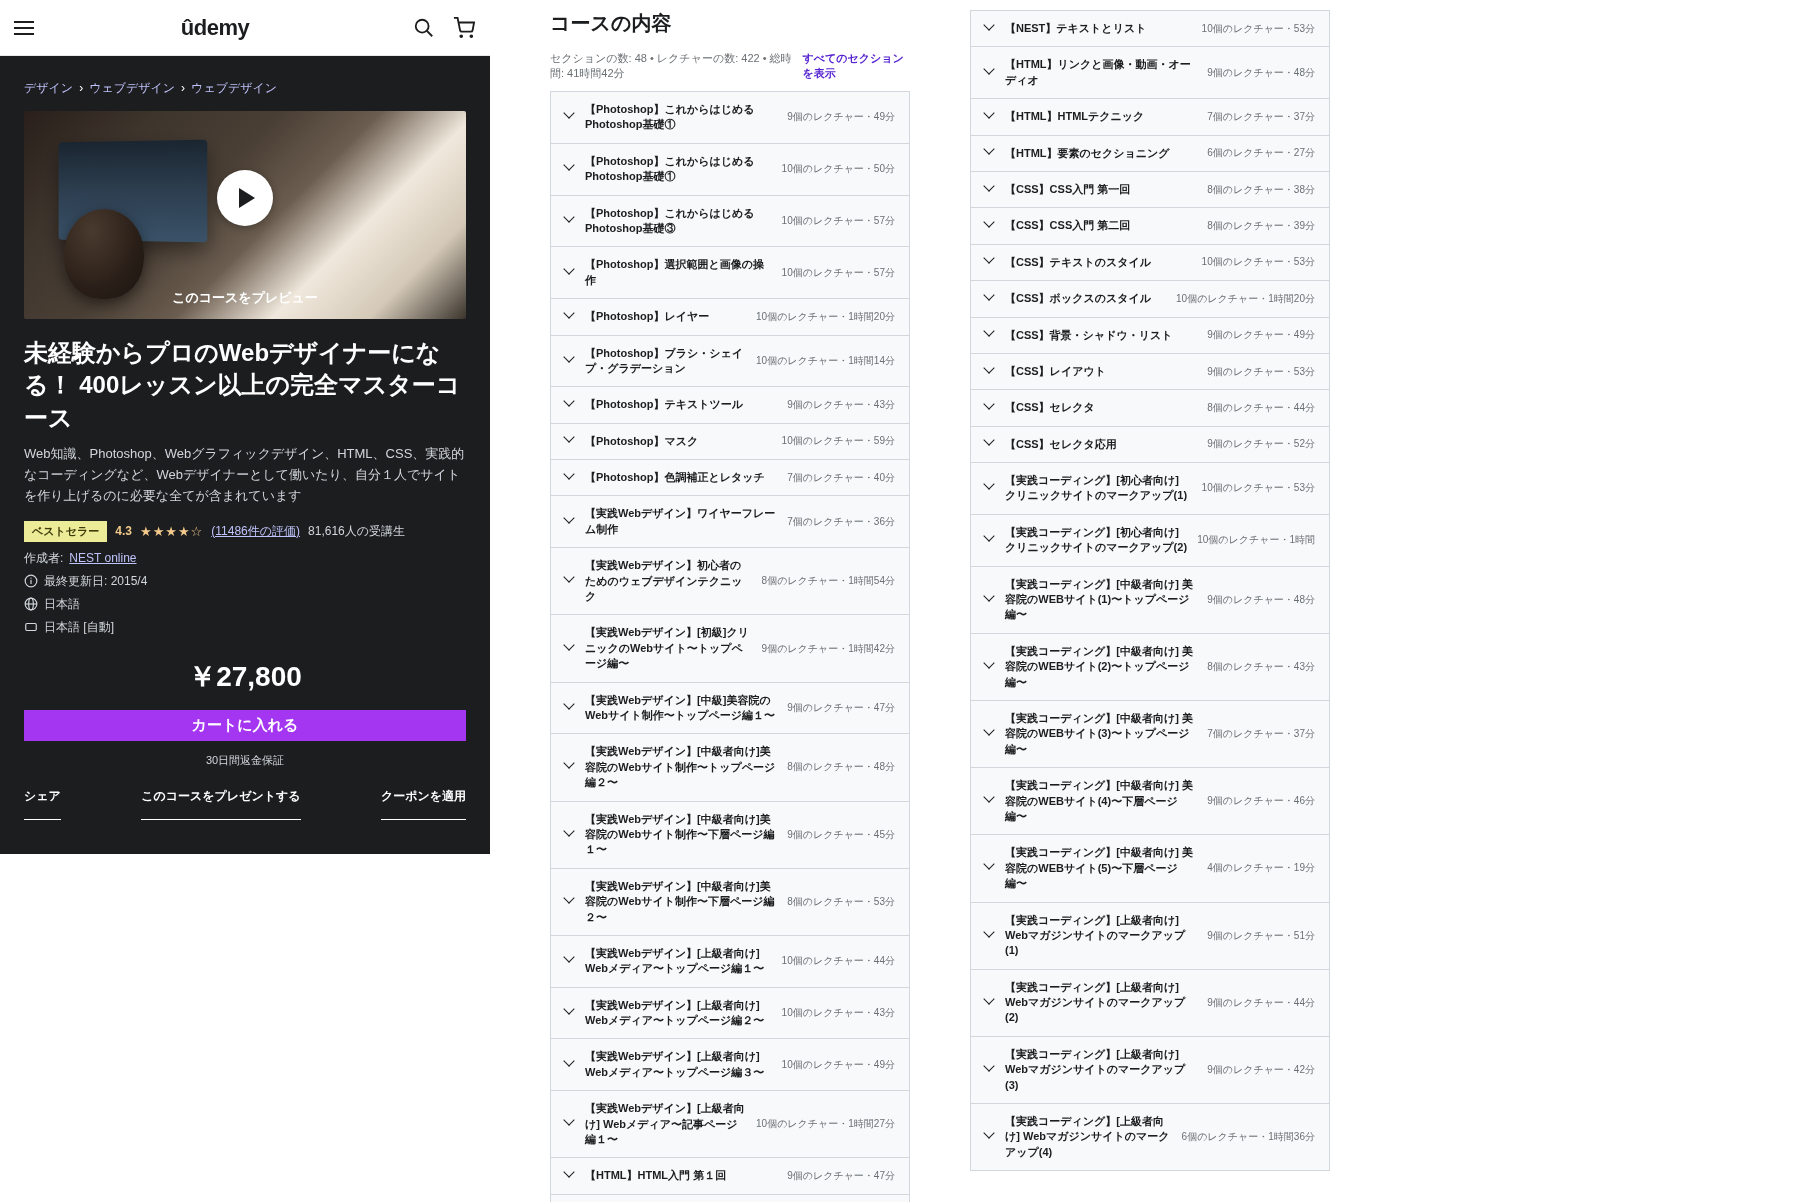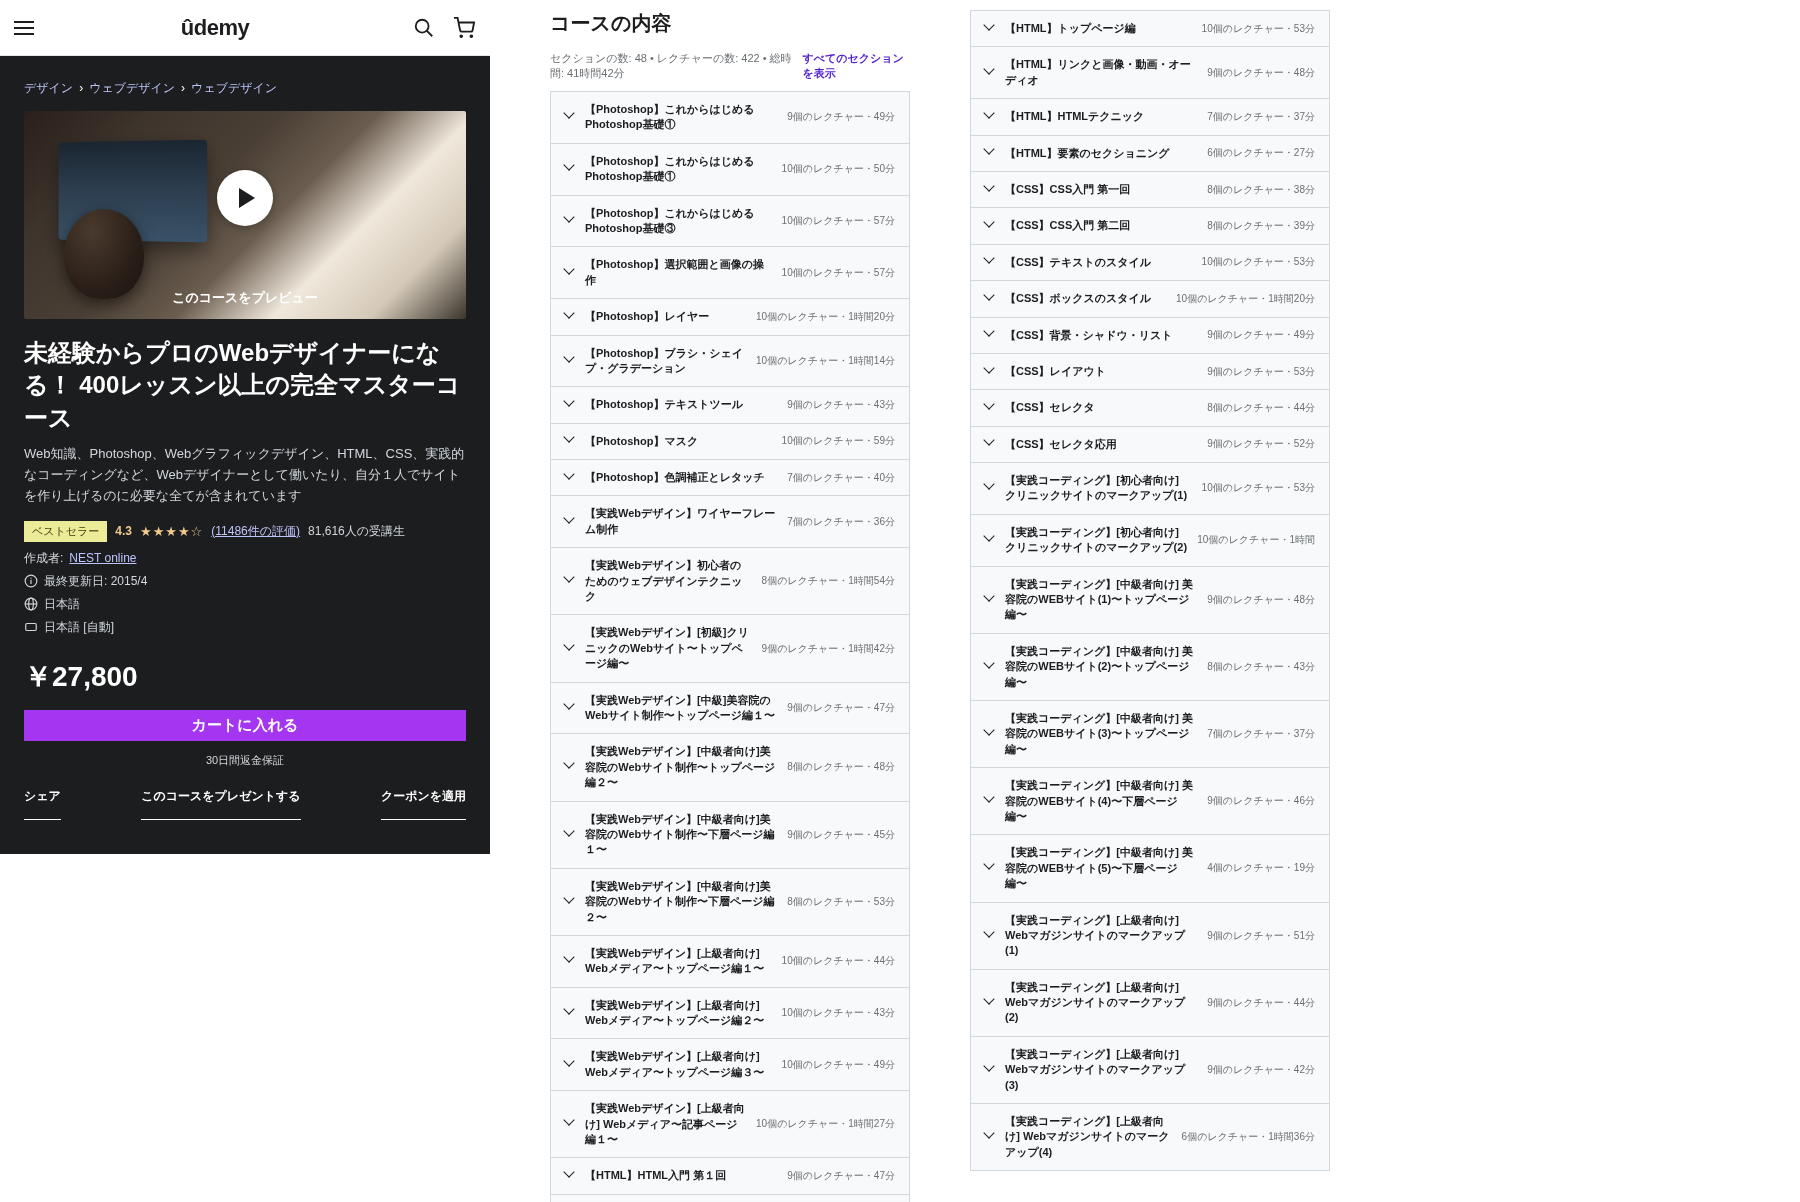--- a/index.html
+++ b/index.html
@@ -30,28 +30,28 @@
   box-shadow: 0 8px 20px rgba(0,0,0,0.4); transform: perspective(400px) rotateY(-8deg); }
 .video::after { content: ""; position: absolute; left: 40px; bottom: 20px; width: 80px; height: 90px;
   background: radial-gradient(ellipse at 35% 25%, #4a3a2e 0%, #2a1f18 60%, #1a1410 100%); border-radius: 50% 50% 45% 45%;
   box-shadow: 0 5px 15px rgba(0,0,0,0.5); }
 .play { position: absolute; left: 50%; top: 42%; transform: translate(-50%,-50%); width: 56px; height: 56px; border-radius: 50%; background: #fff; display: flex; align-items: center; justify-content: center; box-shadow: 0 2px 8px rgba(0,0,0,0.3); }
 .play::after { content: ""; border-left: 16px solid #1c1d1f; border-top: 10px solid transparent; border-bottom: 10px solid transparent; margin-left: 4px; }
 .preview-label { position: absolute; bottom: 12px; left: 0; right: 0; text-align: center; font-size: 13px; font-weight: 600; }
 .title { font-size: 24px; font-weight: 700; line-height: 1.35; margin: 18px 0 10px; }
 .subtitle { font-size: 13px; line-height: 1.6; color: #d1d7dc; margin-bottom: 14px; }
 .rating-row { display: flex; align-items: center; gap: 8px; font-size: 12px; margin-bottom: 8px; flex-wrap: wrap; }
-.badge { background: #eceb98; color: #3d3c0a; font-size: 11px; font-weight: 400; padding: 3px 8px; }
+.badge { background: #eceb98; color: #3d3c0a; font-size: 11px; font-weight: 700; padding: 3px 8px; }
 .rating-num { color: #f3ca8c; font-weight: 700; }
 .stars { color: #f3ca8c; letter-spacing: 1px; font-size: 13px; }
 .link { color: #c0c4fc; text-decoration: underline; }
 .students { color: #d1d7dc; }
 .meta-line { font-size: 12px; color: #d1d7dc; margin-bottom: 6px; display: flex; align-items: center; gap: 6px; }
 .meta-line svg { width: 14px; height: 14px; fill: #d1d7dc; }
-.price { font-size: 28px; font-weight: 700; margin: 22px 0 14px; }
+.price { font-size: 28px; font-weight: 700; margin: 22px 0 14px; text-align: center; }
 .btn-cart { background: #a435f0; color: #fff; border: none; width: 100%; padding: 6px; font-size: 15px; font-weight: 700; cursor: pointer; }
 .guarantee { text-align: center; font-size: 11px; color: #d1d7dc; margin-top: 12px; }
 .actions { display: flex; justify-content: space-between; margin-top: 20px; font-size: 12px; font-weight: 700; }
 .actions span { border-bottom: 1px solid #fff; padding-bottom: 14px; cursor: pointer; }
 
 
 .cc-title { font-size: 20px; font-weight: 700; margin-bottom: 14px; }
 .cc-sub { display: flex; justify-content: space-between; font-size: 11px; margin-bottom: 10px; }
 .cc-sub .stats { color: #6a6f73; }
 .cc-sub .expand { color: #5624d0; font-weight: 700; cursor: pointer; }
@@ -258,21 +258,21 @@
           <span class="sec-meta">9個のレクチャー・47分</span>
         </div>
         <div class="section"></div>
       </div>
 </div>
 
 <div class="col col3">
   <div id="list-b">
         <div class="section">
           <span class="chev"></span>
-          <span class="sec-title">【HTML】トップページ編</span>
+          <span class="sec-title">【NEST】テキストとリスト</span>
           <span class="sec-meta">10個のレクチャー・53分</span>
         </div>
         <div class="section">
           <span class="chev"></span>
           <span class="sec-title">【HTML】リンクと画像・動画・オーディオ</span>
           <span class="sec-meta">9個のレクチャー・48分</span>
         </div>
         <div class="section">
           <span class="chev"></span>
           <span class="sec-title">【HTML】HTMLテクニック</span>

